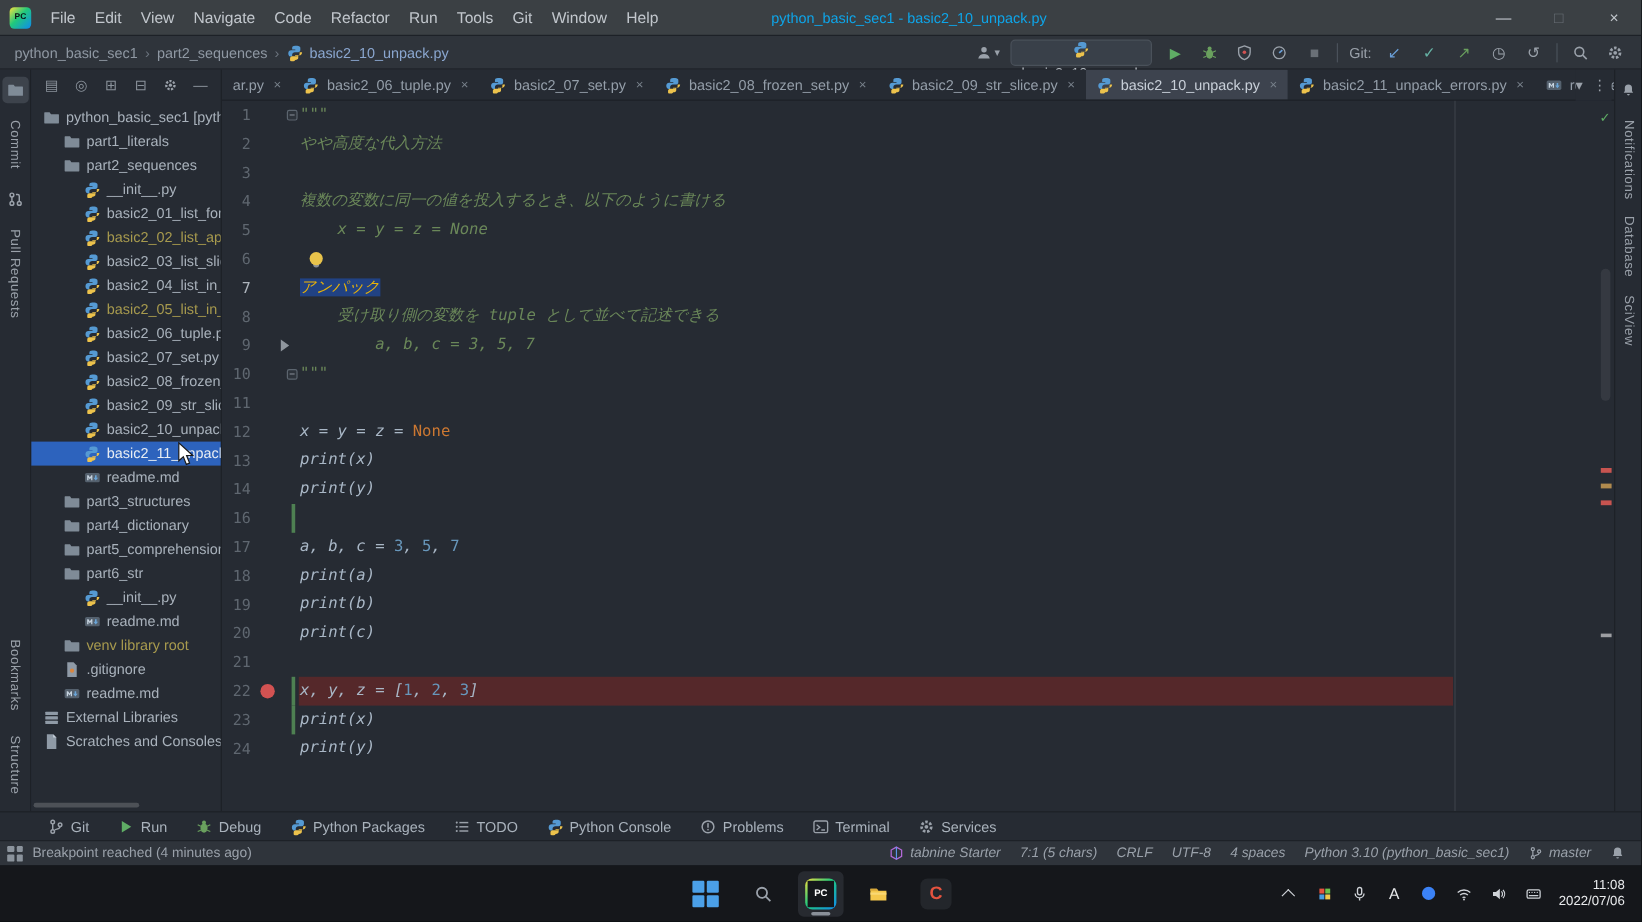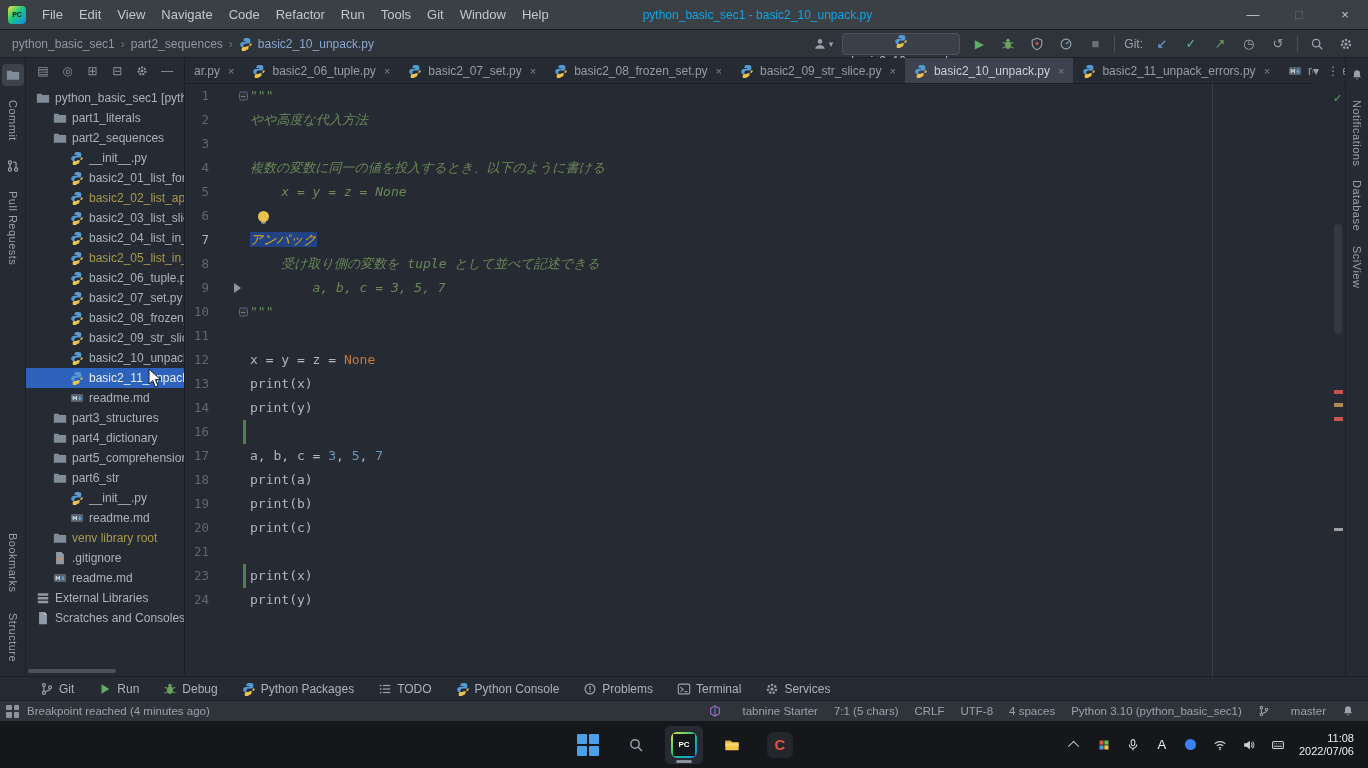--- a/index.html
+++ b/index.html
@@ -86,21 +86,21 @@
   .exec { position:absolute; right:8px; top:50%; transform:translateY(-50%); width:0; height:0;
           border-left:7px solid #8f969e; border-top:5px solid transparent; border-bottom:5px solid transparent; }
   .fold { position:absolute; right:1px; top:50%; transform:translateY(-50%); width:9px; height:9px;
           border:1px solid #5c656f; border-radius:2px; background:#2d333b; color:#9aa1aa;
           font-size:8px; line-height:7px; text-align:center; }
   .code-body { flex:1; white-space:pre; overflow:hidden; padding-left:1px; }
   .hl-red .code-body { background:linear-gradient(to right,#55282a 0,#55282a 962px,transparent 962px); }
   .seg.str { color:#6a8759; font-style:italic; }
   .seg.kw { color:#cc7832; }
   .seg.num { color:#6897bb; }
-  .seg.plain { color:#a9b7c6; }
+  .seg.plain { color:#a9b7c6;font-style:italic; }
   .seg.sel { background:#214283; color:#eab308; }
   .bulb { width:11px; height:11px; border-radius:50%; background:#e8c34b; display:inline-block;
           margin:0 6px 0 8px; vertical-align:middle; box-shadow:0 5px 0 -3px #8a8f96; }
   .margin-guide { position:absolute; top:26px; bottom:0; left:1027px; width:1px; background:#3a4048; z-index:0; }
   .scrollbar { position:absolute; top:26px; right:0; bottom:0; width:14px; z-index:2; }
   .insp-check { position:absolute; top:8px; left:2px; color:#5fad65; font-size:11px; }
   .sb-mark { position:absolute; right:2px; width:9px; height:4px; }
   .sb-mark.red { background:#c75450; }
   .sb-mark.orange { background:#b08a4e; }
   .sb-mark.white { background:rgba(255,255,255,.55); height:3px; }
@@ -109,21 +109,21 @@
   
   .bottombar { position:absolute; top:676px; left:0; right:0; height:24px; background:#262b33;
                border-top:1px solid #1d2127; display:flex; align-items:center; padding-left:30px; gap:4px; }
   .bb-item { display:flex; align-items:center; gap:5px; padding:0 10px; font-size:12px; color:#a9b2bc; height:24px; }
 
   
   .statusbar { position:absolute; top:700px; left:0; right:0; height:21px; background:#2f343b;
                border-top:1px solid #1d2127; display:flex; align-items:center; font-size:11.5px; color:#9aa1aa; }
   .sb-left { display:flex; align-items:center; gap:8px; margin-left:6px; }
   .sb-right { margin-left:auto; display:flex; align-items:center; margin-right:6px; }
-  .sb-seg { padding:0 8px; white-space:nowrap; display:flex; align-items:center; gap:21px; }
+  .sb-seg { padding:0 8px; white-space:nowrap; display:flex; align-items:center; gap:5px;font-style:italic; }
   .tw-switch { width:13px; height:13px; display:grid; grid-template-columns:1fr 1fr; gap:2px; }
   .tw-switch i { background:#8b939c; border-radius:1px; }
 
   
   .taskbar { position:absolute; top:721px; left:0; right:0; height:47px; background:#15171b; display:flex; align-items:center; }
   .tb-center { position:absolute; left:50%; transform:translateX(-50%); display:flex; align-items:center; gap:10px; }
   .tb-tile { width:38px; height:38px; border-radius:5px; display:flex; align-items:center; justify-content:center; position:relative; }
   .tb-tile.active { background:#272a30; }
   .tb-tile.active:after { content:""; position:absolute; bottom:1px; left:11px; width:16px; height:3px;
                           border-radius:2px; background:#8a9099; }
@@ -784,20 +784,30 @@
             </div>
             <div class="code-body"><span class="seg plain">print(c)</span></div>
           </div>
           <div class="code-line">
             <div class="gutter">
               <div class="g-num">21</div>
               <div class="g-mark"></div>
             </div>
             <div class="code-body"></div>
           </div>
+          <div class="code-line hl-red">
+            <div class="gutter">
+              <div class="change-bar"></div>
+              <div class="g-num">22</div>
+              <div class="g-mark">
+                <div class="bp"></div>
+              </div>
+            </div>
+            <div class="code-body"><span class="seg plain">x, y, z = [</span><span class="seg num">1</span><span class="seg plain">, </span><span class="seg num">2</span><span class="seg plain">, </span><span class="seg num">3</span><span class="seg plain">]</span></div>
+          </div>
           <div class="code-line">
             <div class="gutter">
               <div class="change-bar"></div>
               <div class="g-num">23</div>
               <div class="g-mark"></div>
             </div>
             <div class="code-body"><span class="seg plain">print(x)</span></div>
           </div>
           <div class="code-line">
             <div class="gutter">

